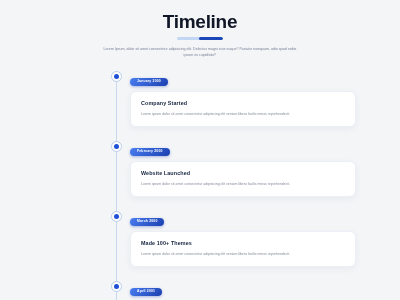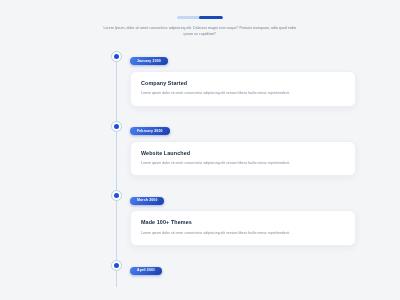--- a/index.html
+++ b/index.html
@@ -142,20 +142,21 @@
     line-height: 1.85;
     color: #858c9c;
   }
 </style>
 </head>
 <body>
 
 <div class="page">
 
   <div class="header">
+    <h1 class="page-title">Timeline</h1>
     <div class="title-underline"></div>
     <p class="subtitle">Lorem Ipsum, dolor sit amet consectetur adipisicing elit. Delectus magni eius eaque!! Pariatur numquam, odio quod nobis ipsum ex cupiditate!!</p>
   </div>
 
   <div class="timeline">
     <div class="rail"></div>
 
     <div class="tl-item">
       <span class="dot"></span>
       <span class="badge">January 2000</span>

